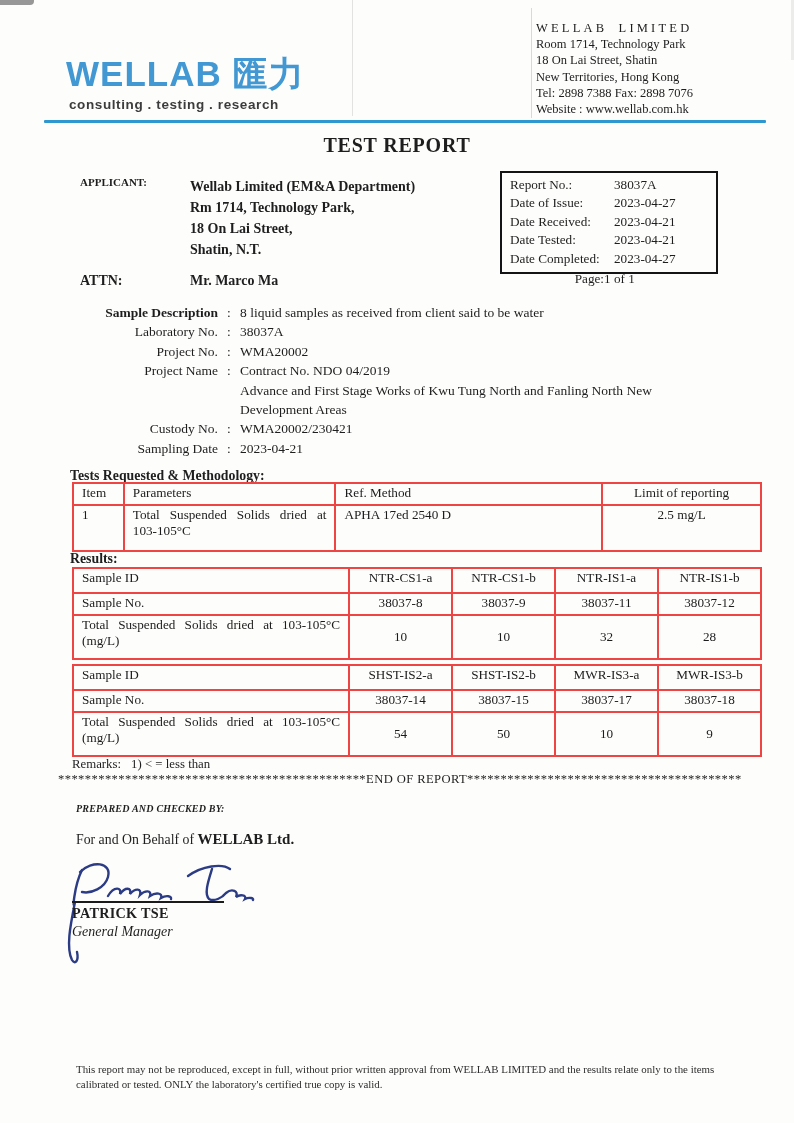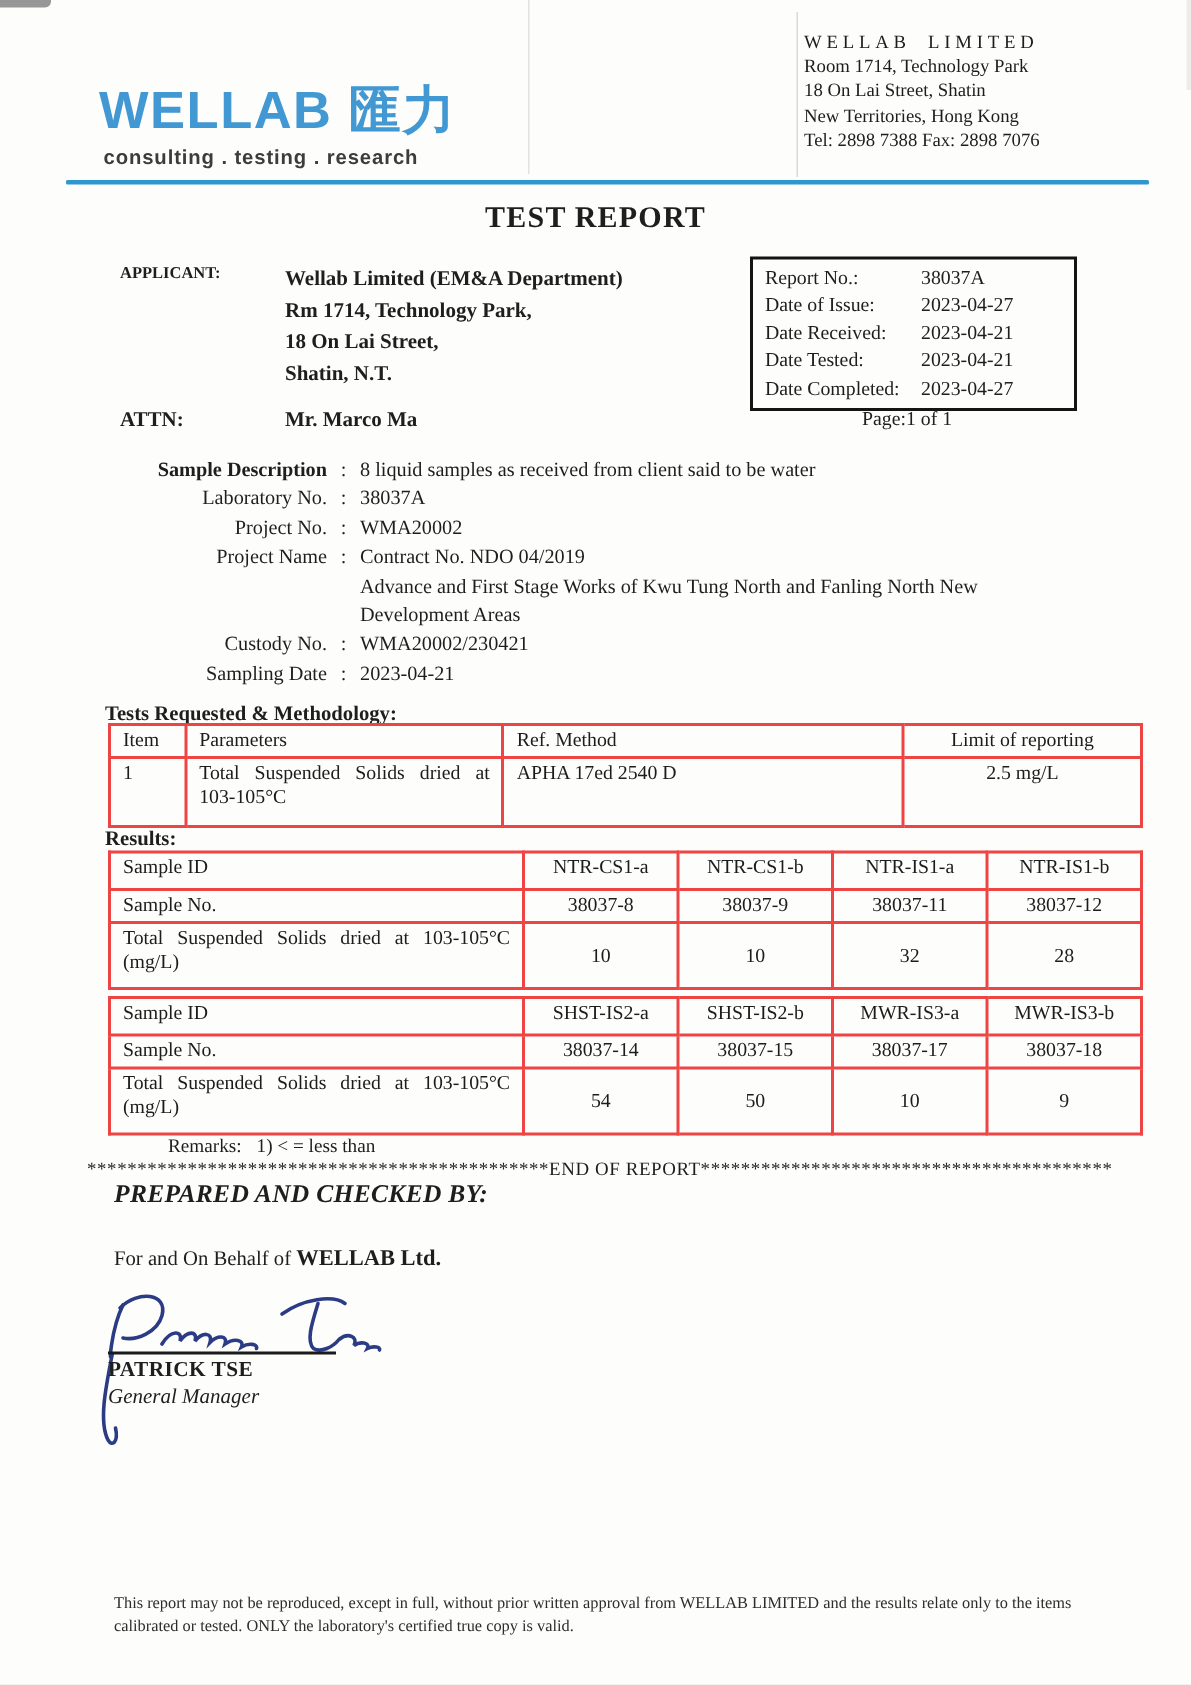--- a/index.html
+++ b/index.html
@@ -74,25 +74,25 @@
   .res-table .c-data{width:97px;}
   .res-table .r-id td{height:25px;}
   .res-table .r-no td{height:22px;}
   .res-table .r-param td{height:44px;}
   .res-table .cell-c{text-align:center;}
   .res-table .r-param .cell-c{vertical-align:middle;}
   .res-table .just{text-align:justify;}
 
   
   .remarks{left:72px;top:757px;font-size:12.8px;}
-  .remarks .rl{margin-right:10px;margin-left:40px;}
+  .remarks .rl{margin-right:10px;}
   .eor{left:58px;top:772px;width:684px;white-space:nowrap;overflow:hidden;font-size:12.6px;letter-spacing:.4px;}
 
   
-  .prepared{left:76px;top:786px;font-weight:bold;font-style:italic;font-size:17px;letter-spacing:.2px;}
+  .prepared{left:76px;top:803px;font-weight:bold;font-style:italic;font-size:10px;letter-spacing:.2px;}
   .behalf{left:76px;top:831px;font-size:13.8px;}
   .behalf b{font-size:15px;}
   .sig-svg{left:60px;top:852px;}
   .sig-line{left:72px;top:901px;width:152px;height:2px;background:#1b1b1b;}
   .signer-name{left:72px;top:905px;font-weight:bold;font-size:14.2px;letter-spacing:.3px;}
   .signer-title{left:72px;top:924px;font-style:italic;font-size:14px;}
 
   
   .footer{left:76px;top:1062px;width:676px;font-size:10.9px;line-height:14.5px;color:#2d2d2d;}
 </style>
@@ -107,20 +107,21 @@
 
   <div class="abs logo">WELLAB 匯力</div>
   <div class="abs tagline">consulting . testing . research</div>
   <div class="abs addr-divider"></div>
   <div class="abs addr">
     <div class="company">WELLAB LIMITED</div>
     <div>Room 1714, Technology Park</div>
     <div>18 On Lai Street, Shatin</div>
     <div>New Territories, Hong Kong</div>
     <div>Tel: 2898 7388 Fax: 2898 7076</div>
+    <div>Website : www.wellab.com.hk</div>
   </div>
   <div class="abs blue-rule"></div>
 
   <div class="abs title">TEST REPORT</div>
 
   <div class="abs app-label">APPLICANT:</div>
   <div class="abs app-lines">
     <div>Wellab Limited (EM&amp;A Department)</div>
     <div>Rm 1714, Technology Park,</div>
     <div>18 On Lai Street,</div>

